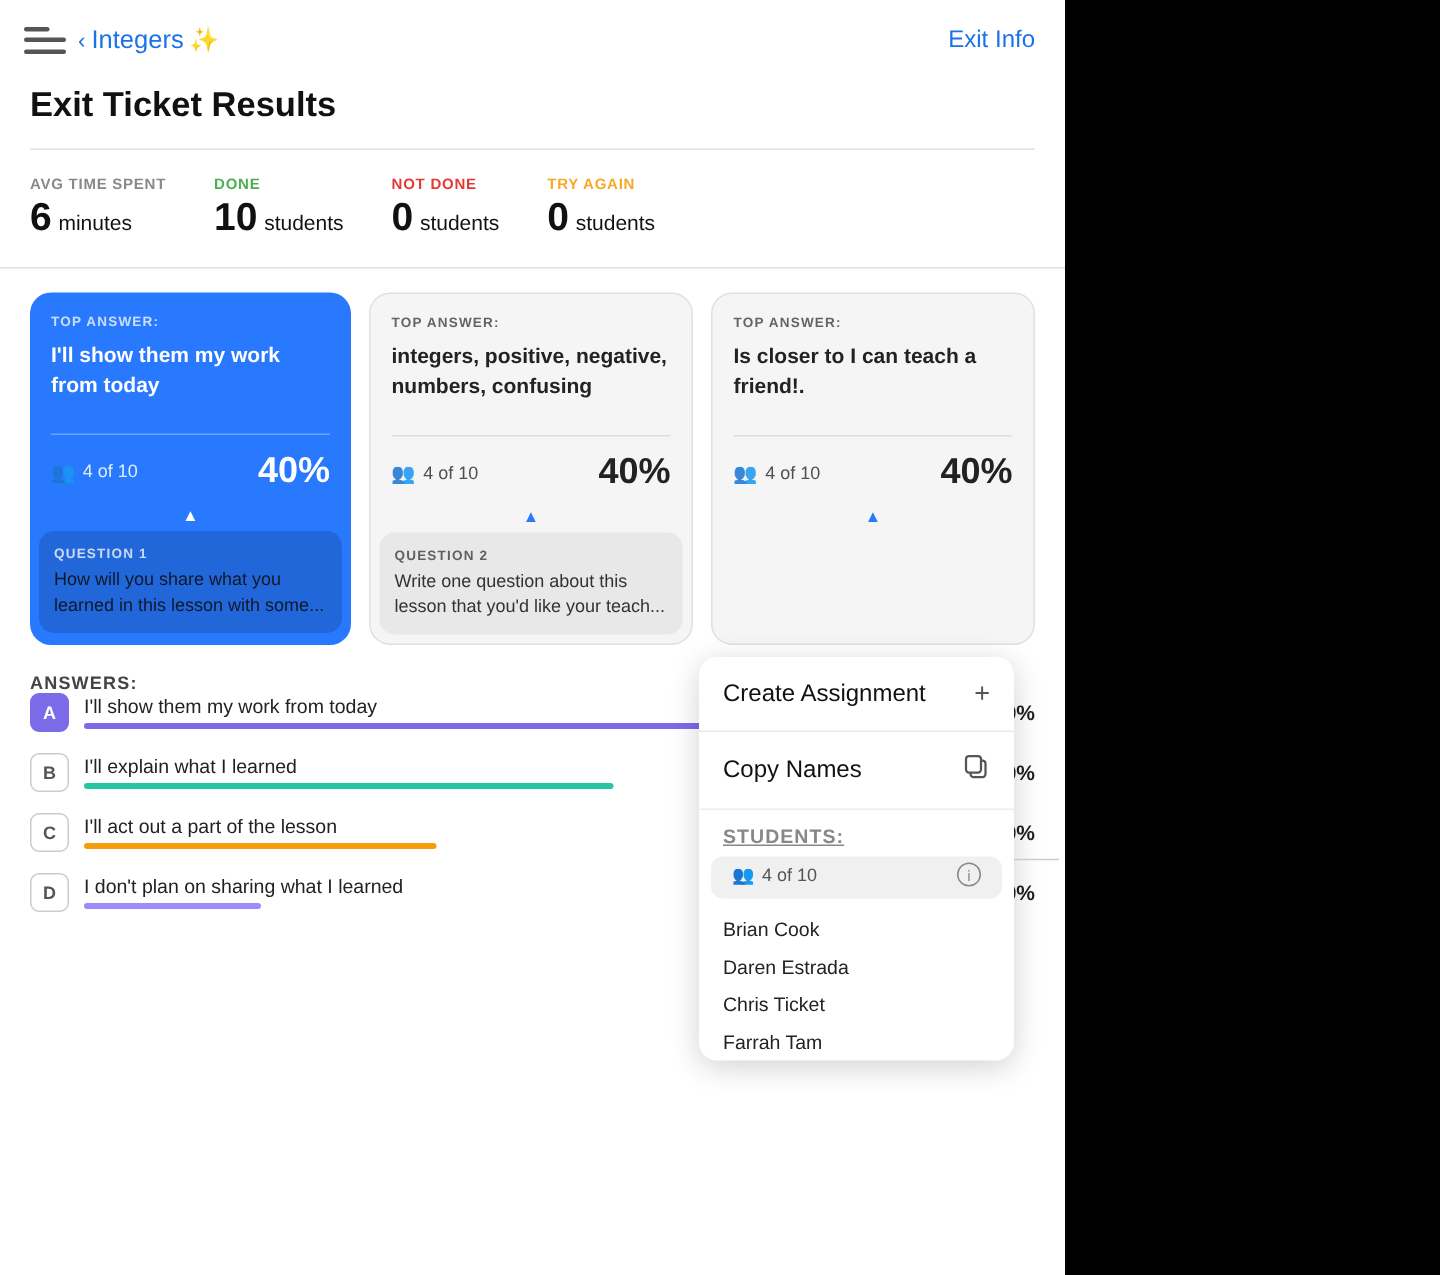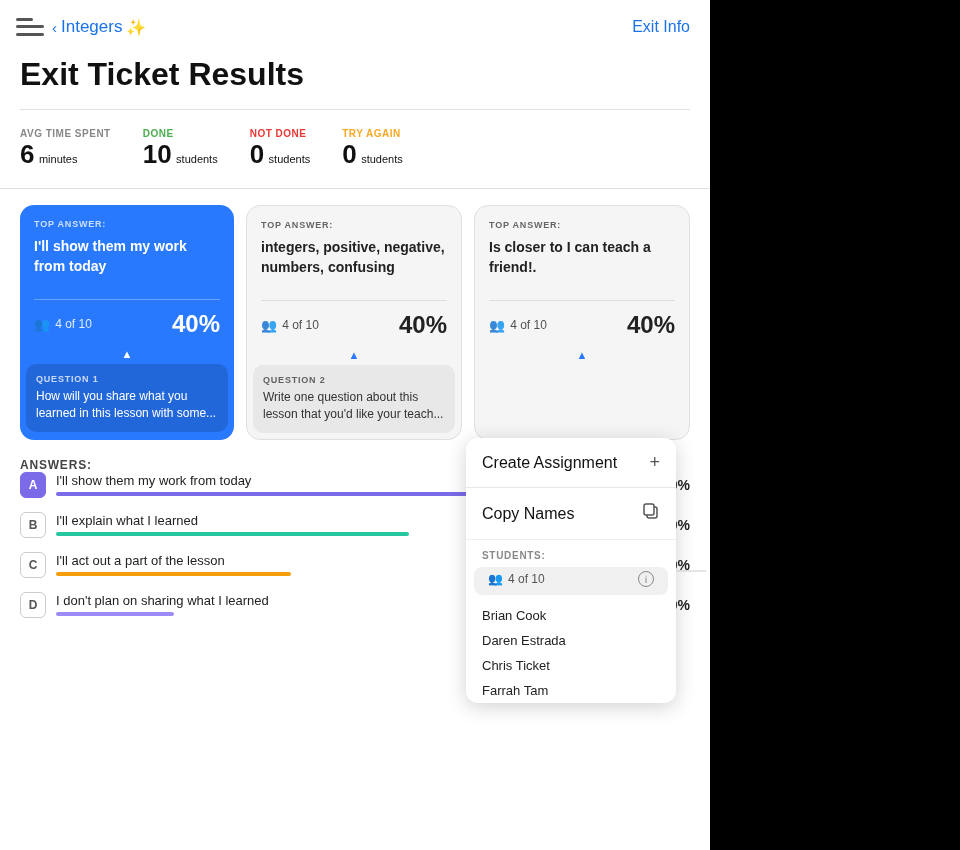--- a/index.html
+++ b/index.html
@@ -61,21 +61,21 @@
     .sparkle {
       font-size: 16px;
     }
     .hide-info-btn {
       color: #1a73e8;
       font-size: 16px;
       cursor: pointer;
     }
     
     .page-title {
-      font-size: 32px;
+      font-size: 23px;
       font-weight: 700;
       color: #111;
       padding: 8px 20px 16px 20px;
     }
     .divider {
       height: 1px;
       background: #e0e0e0;
       margin: 0 20px;
     }
     
@@ -94,21 +94,21 @@
       color: #888;
       letter-spacing: 0.5px;
       text-transform: uppercase;
     }
     .stat-value {
       font-size: 26px;
       font-weight: 700;
       color: #111;
     }
     .stat-unit {
-      font-size: 11px;
+      font-size: 14px;
       font-weight: 400;
       color: #111;
       text-align: center;
     }
     .stat-done .stat-label { color: #4caf50; }
     .stat-not-done .stat-label { color: #e53935; }
     .stat-try-again .stat-label { color: #f9a825; }
     
     .cards-row {
       display: flex;
@@ -194,21 +194,21 @@
       letter-spacing: 0.8px;
       text-transform: uppercase;
       opacity: 0.75;
       margin-bottom: 4px;
     }
     .card-q-text {
       font-size: 12px;
       font-weight: 500;
       line-height: 1.4;
     }
-    .card-blue .card-q-text { color: #ffffff; }
+    .card-blue .card-q-text { color: #0f172a; }
     .card-white .card-q-text { color: #333; }
     
     .card-chevron {
       text-align: center;
       font-size: 11px;
       color: #2979ff;
       margin-bottom: 2px;
     }
     .card-white .card-chevron { color: #2979ff; }
     .card-blue .card-chevron { color: #fff; }
@@ -292,26 +292,27 @@
     }
     .popup-item:first-child {
       border-bottom: 1px solid #e8e8e8;
       gap: 32px;
     }
     .popup-item-icon {
       font-size: 18px;
       color: #555;
     }
     .students-header {
-      font-size: 10px;
+      font-size: 13px;
       font-weight: 700;
       letter-spacing: 0.7px;
       color: #888;
       text-transform: uppercase;
       padding: 10px 16px 6px 16px;
+      text-decoration: underline;
     }
     .students-count-row {
       display: flex;
       align-items: center;
       justify-content: space-between;
       padding: 4px 14px 8px 14px;
       background: #f0f0f0;
       border-radius: 8px;
       margin: 0 8px 8px 8px;
     }

